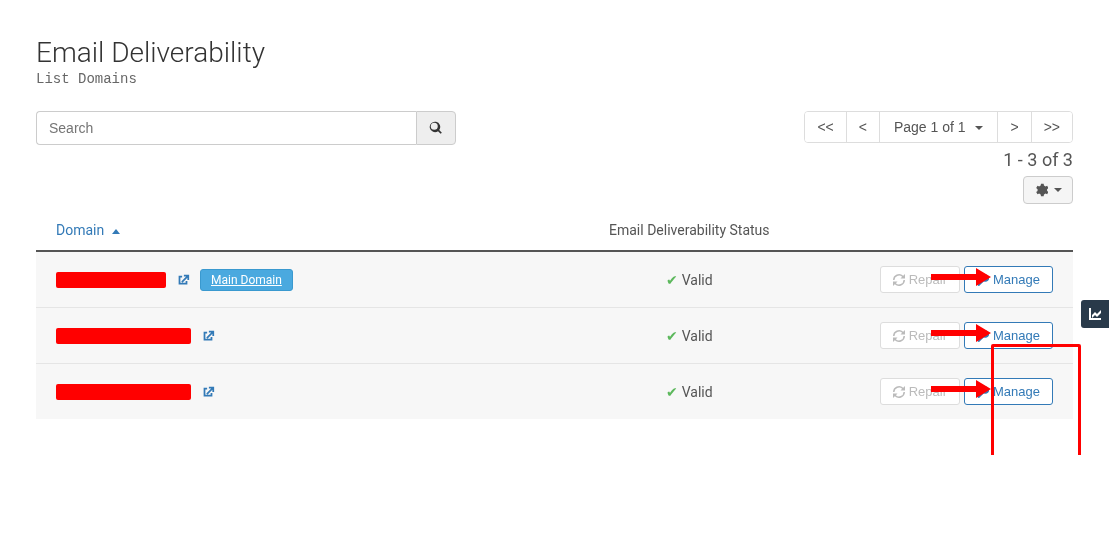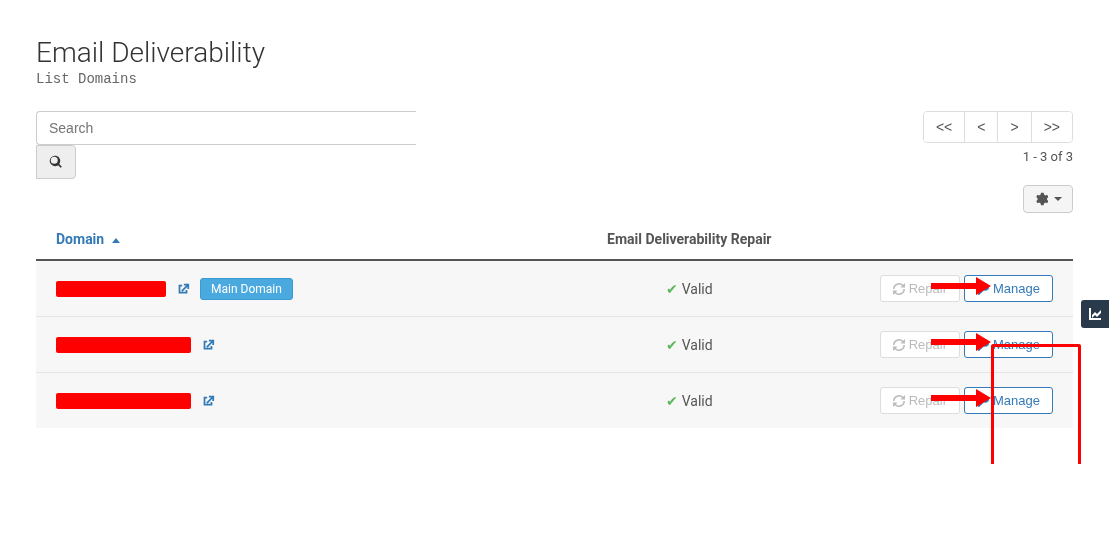--- a/index.html
+++ b/index.html
@@ -4,43 +4,43 @@
 <style>
 * { box-sizing: border-box; margin: 0; padding: 0; }
 body { font-family: -apple-system, BlinkMacSystemFont, "Segoe UI", Roboto, "Helvetica Neue", Arial, sans-serif; font-size: 14px; color: #555; background: #fff; }
 .container { padding: 36px; max-width: 1109px; position: relative; }
 .page-title { font-size: 28px; font-weight: 300; color: #333; margin-bottom: 2px; }
 .page-subtitle { font-size: 14px; color: #666; margin-bottom: 24px; font-family: Liberation Mono, monospace; }
 .description { font-size: 14px; color: #555; margin-bottom: 40px; line-height: 1.5; }
 .description a { color: #337ab7; text-decoration: underline; }
 
 .toolbar { display: flex; justify-content: space-between; align-items: flex-start; margin-bottom: 6px; }
-.search-wrap { display: flex; flex-direction: column; }
+.search-wrap { display: flex; }
 .search-input { width: 380px; height: 34px; padding: 0 12px; border: 1px solid #ccc; border-right: none; border-radius: 4px 0 0 4px; font-size: 14px; outline: none; }
 .search-btn { width: 40px; height: 34px; border: 1px solid #ccc; background: #eee; border-radius: 0 4px 4px 0; cursor: pointer; display: flex; align-items: center; justify-content: center; color: #333; }
 
 .pager-wrap { text-align: right; }
 .pager { display: inline-flex; border: 1px solid #ddd; border-radius: 4px; overflow: hidden; }
 .pager-btn { padding: 7px 12px; background: #fff; border: none; border-right: 1px solid #ddd; font-size: 14px; color: #555; cursor: pointer; }
 .pager-btn:last-child { border-right: none; }
 .pager-btn.page-label { padding: 7px 14px; }
-.page-count { font-size: 13px; color: #555; margin-top: 6px; }
+.page-count { font-size: 18px; color: #555; margin-top: 6px; }
 
 .gear-wrap { text-align: right; margin-bottom: 8px; }
 .gear-btn { display: inline-flex; align-items: center; padding: 6px 10px; border: 1px solid #ccc; background: #f5f5f5; border-radius: 4px; cursor: pointer; color: #555; }
 
 .table { width: 100%; border-collapse: collapse; }
-.table thead th { text-align: left; font-weight: 700; padding: 10px 20px 12px; border-bottom: 2px solid #555; font-size: 14px; color: #555; }
+.table thead th { text-align: left; font-weight: 400; padding: 10px 20px 12px; border-bottom: 2px solid #555; font-size: 14px; color: #555; }
 .table thead th.sortable { color: #337ab7; cursor: pointer; }
 .table tbody tr { background: #f7f7f7; border-top: 1px solid #e5e5e5; }
 .table tbody td { padding: 14px 20px; vertical-align: middle; }
 .domain-cell { display: flex; align-items: center; gap: 10px; }
 .redact { display: inline-block; height: 16px; background: #f00; border-radius: 2px; }
 .ext-link { color: #337ab7; cursor: pointer; display: inline-flex; }
-.badge { display: inline-block; background: #4aa9df; color: #fff; font-size: 12px; padding: 3px 10px; border-radius: 3px; border: 1px solid #3a99cf; }
+.badge { display: inline-block; background: #4aa9df; color: #fff; font-size: 12px; padding: 3px 10px; border-radius: 3px; border: 1px solid #3a99cf; text-decoration: underline; }
 .status-cell { text-align: center; }
 .valid { color: #555; }
 .valid .check { color: #5cb85c; margin-right: 4px; }
 .actions-cell { text-align: right; white-space: nowrap; position: relative; }
 .repair-btn { display: inline-flex; align-items: center; gap: 4px; padding: 5px 12px; border: 1px solid #ddd; background: #fff; color: #bbb; cursor: not-allowed; border-radius: 3px; font-size: 13px; margin-right: 4px; }
 .manage-btn { display: inline-flex; align-items: center; gap: 4px; padding: 5px 12px; border: 1px solid #337ab7; background: #fff; color: #337ab7; cursor: pointer; border-radius: 3px; font-size: 13px; }
 .highlight-box { position: absolute; border: 3px solid #f00; border-radius: 2px; pointer-events: none; top: 344px; right: 28px; width: 90px; height: 150px; }
 .arrow { position: absolute; pointer-events: none; }
 
 .float-report { position: absolute; top: 300px; right: 0; width: 28px; height: 28px; background: #293a4a; color: #fff; display: flex; align-items: center; justify-content: center; border-radius: 3px 0 0 3px; }
@@ -65,20 +65,24 @@
               <path fill="currentColor" d="M11.7 10.3a6 6 0 10-1.4 1.4l3 3 1.4-1.4-3-3zM6 10a4 4 0 110-8 4 4 0 010 8z"></path>
             </svg>
         </span>
       </button>
     </div>
 
     <div class="pager-wrap">
       <div class="pager">
         <button class="pager-btn">&lt;&lt;</button>
         <button class="pager-btn">&lt;</button>
+        <button class="pager-btn page-label">
+          <span>Page 1 of 1</span>
+          <span class="caret-down"></span>
+        </button>
         <button class="pager-btn">&gt;</button>
         <button class="pager-btn">&gt;&gt;</button>
       </div>
       <div class="page-count">1 - 3 of 3</div>
     </div>
   </div>
 
   <div class="gear-wrap">
     <button class="gear-btn">
       <span>
@@ -90,21 +94,21 @@
     </button>
   </div>
 
   <table class="table">
     <thead>
       <tr>
         <th class="sortable" style="width:48%">
           <span>Domain</span>
           <span class="caret-up-small"></span>
         </th>
-        <th style="width:30%;text-align:center">Email Deliverability Repair</th>
+        <th style="width:30%;text-align:center">Email Deliverability Status</th>
         <th style="width:22%"></th>
       </tr>
     </thead>
     <tbody id="table-body">
         <tr>
           <td>
             <div class="domain-cell">
               <span class="redact" style="width: 110px;"></span>
               <span class="ext-link">
                 <svg width="14" height="14" viewBox="0 0 16 16">

